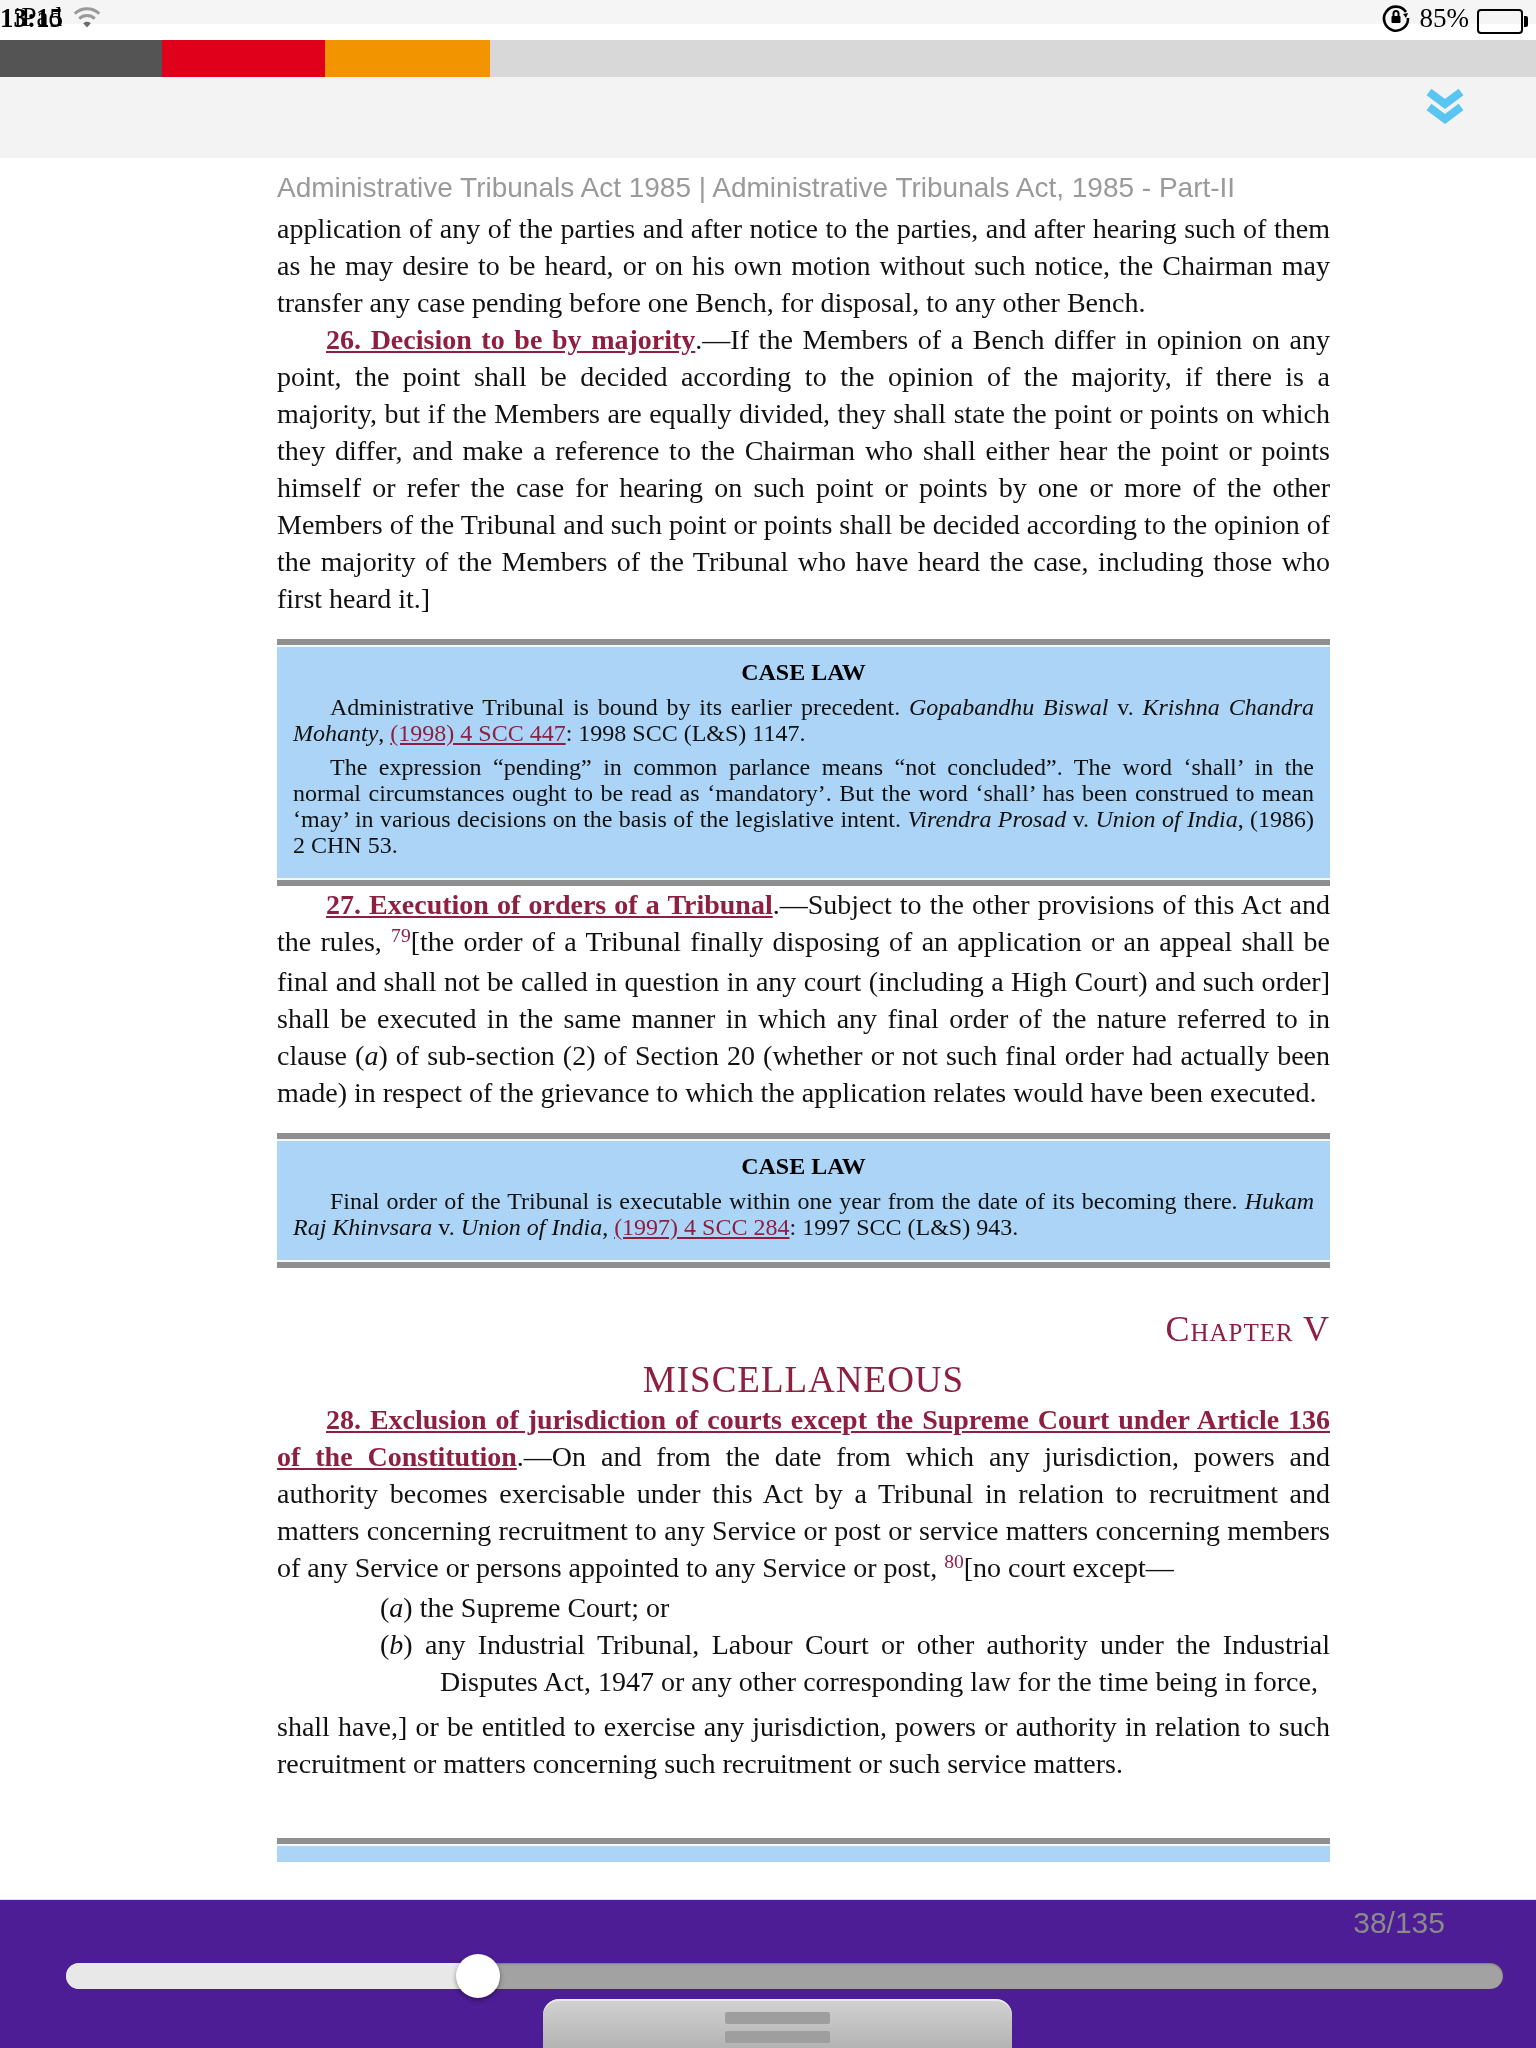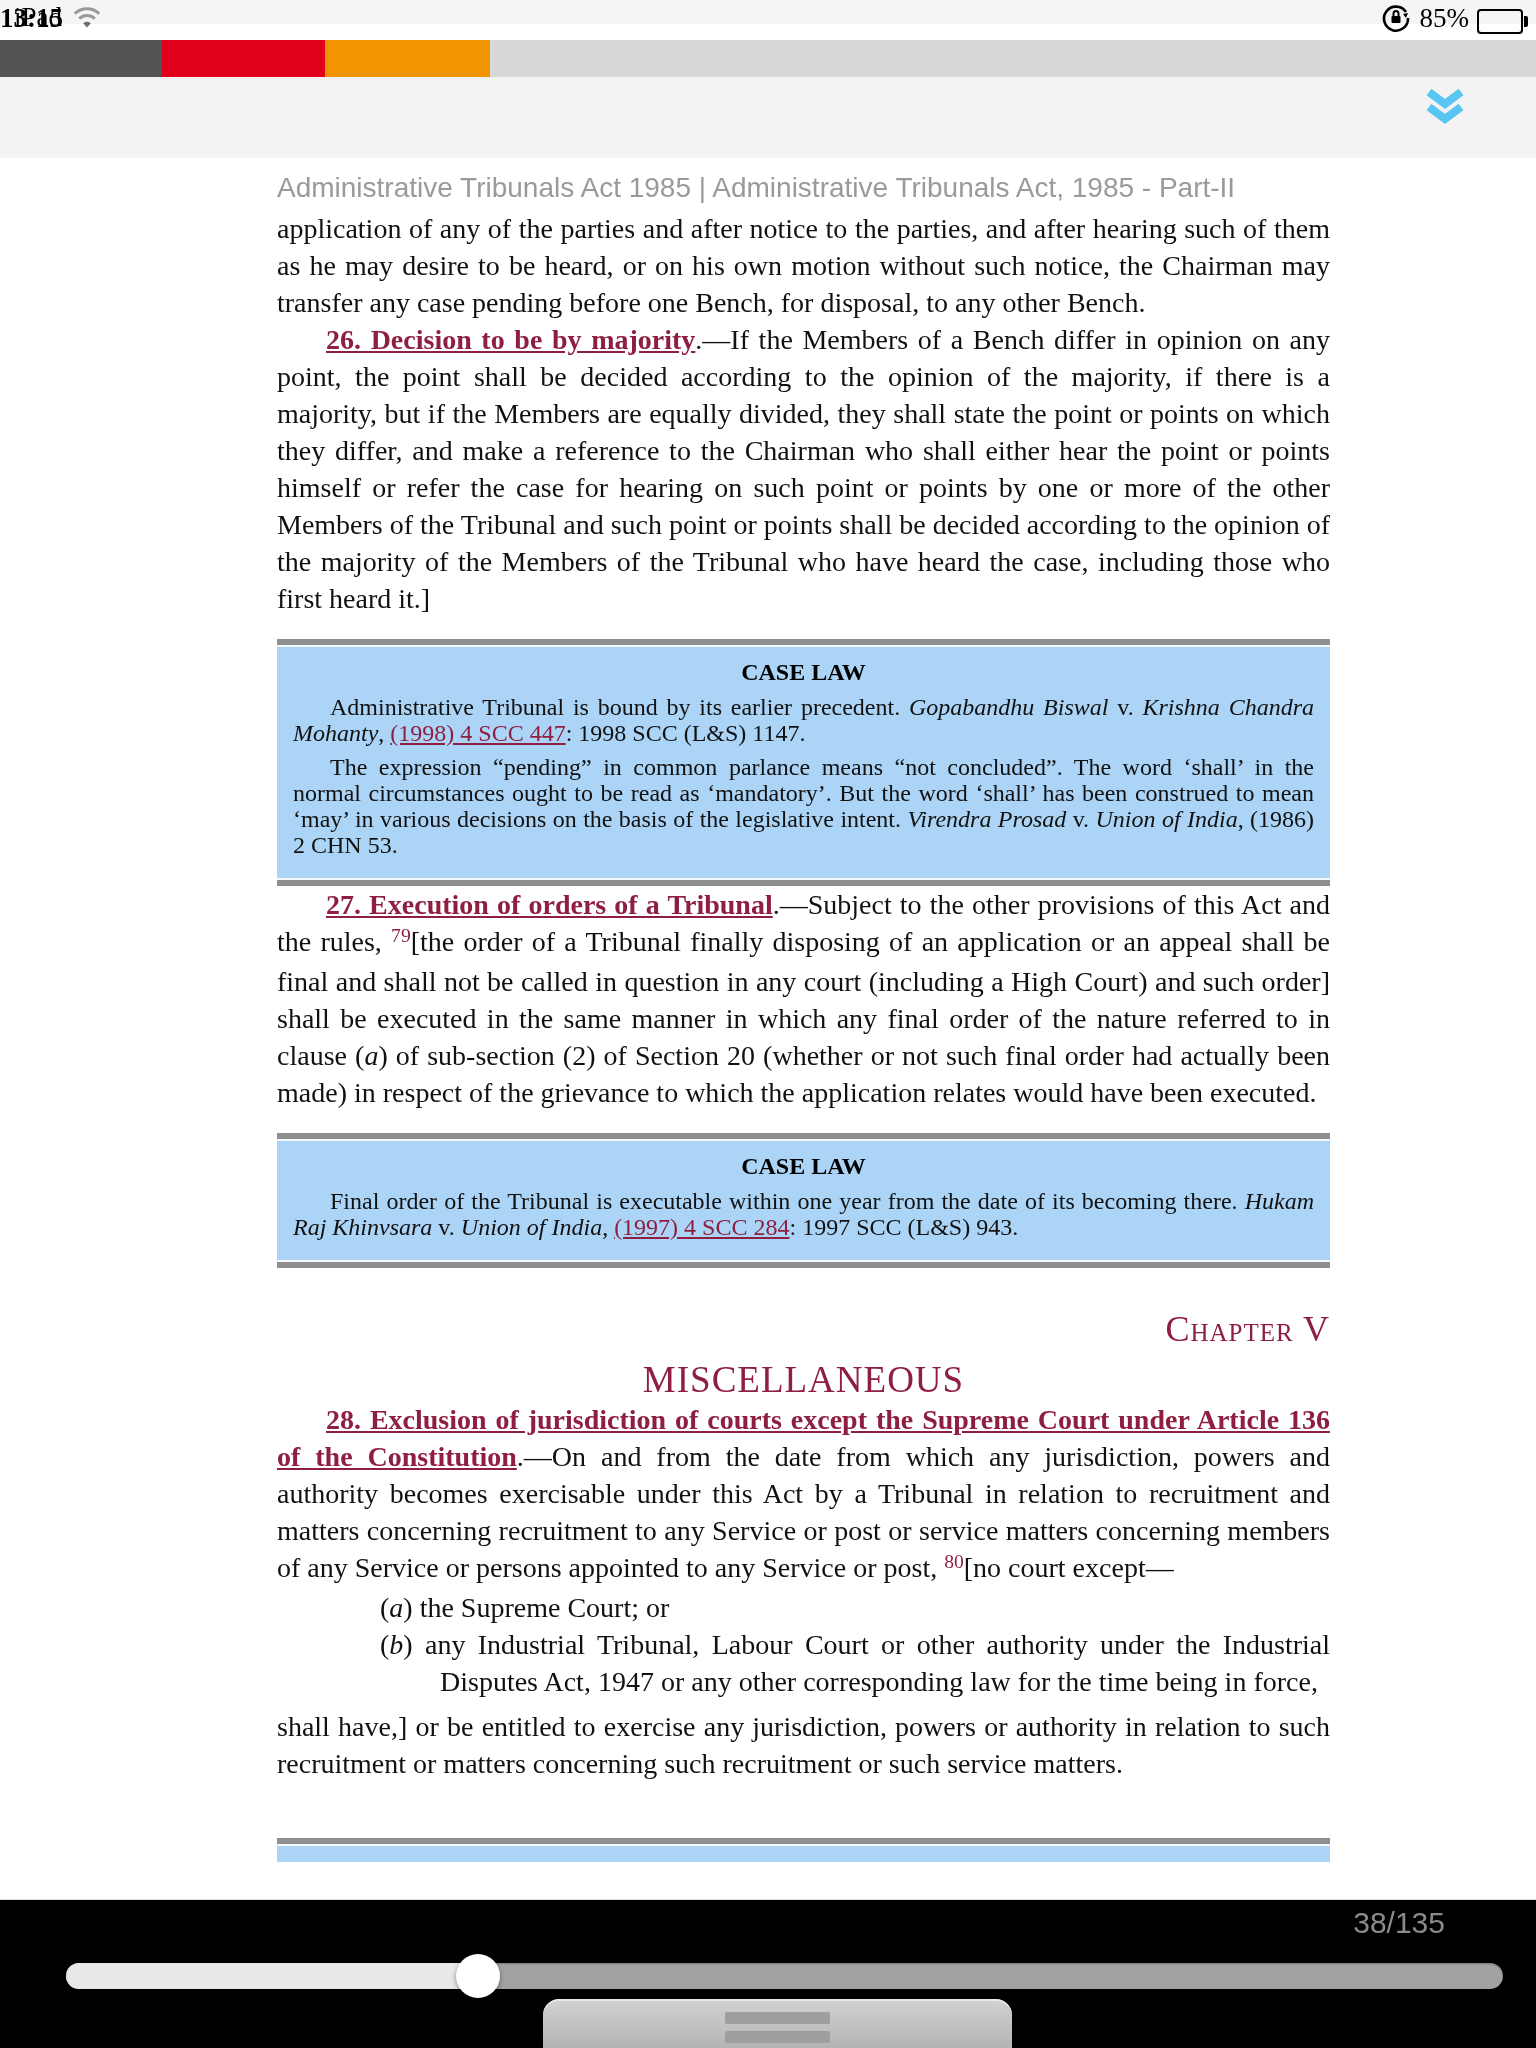--- a/index.html
+++ b/index.html
@@ -48,21 +48,21 @@
   .chapter-line1 { font-size:36px; font-variant:small-caps; letter-spacing:1px;text-align:right; }
   .chapter-line2 { font-size:37px; letter-spacing:1px; margin-top:8px; }
 
   .clause { padding-left:163px; text-indent:-60px; margin-top:6px; }
 
   .caselaw-partial { position:absolute; top:1838px; left:277px; width:1053px;
                      border-top:6px solid #8f8f8f; height:24px; background:#abd4f6;
                      box-shadow: inset 0 2px 0 rgba(255,255,255,.85); }
 
   
-  .bottom-bar { position:absolute; top:1899px; left:0; width:1536px; height:149px; background:#000000;
+  .bottom-bar { position:absolute; top:1899px; left:0; width:1536px; height:149px; background:#4c1d95;
                 border-top:1px solid #e2e2e2; }
   .page-indicator { position:absolute; right:91px; top:6px; font-family:"Liberation Sans", sans-serif;
                     font-size:30px; color:#8a8a8a; }
   .slider { position:absolute; left:66px; top:63px; width:1437px; height:26px; }
   .slider-track { width:100%; height:26px; border-radius:13px; background:#a2a2a2; overflow:hidden;
                   box-shadow: inset 0 1px 2px rgba(0,0,0,.25); }
   .slider-fill { width:412px; height:100%; background:#e8e8e8; border-right:1px solid #cfcfcf; }
   .slider-thumb { position:absolute; left:390px; top:-9px; width:44px; height:44px; border-radius:50%;
                   background:#fff; box-shadow:0 2px 5px rgba(0,0,0,.4); cursor:pointer; }
   .grab-handle { position:absolute; left:543px; top:99px; width:469px; height:50px;

